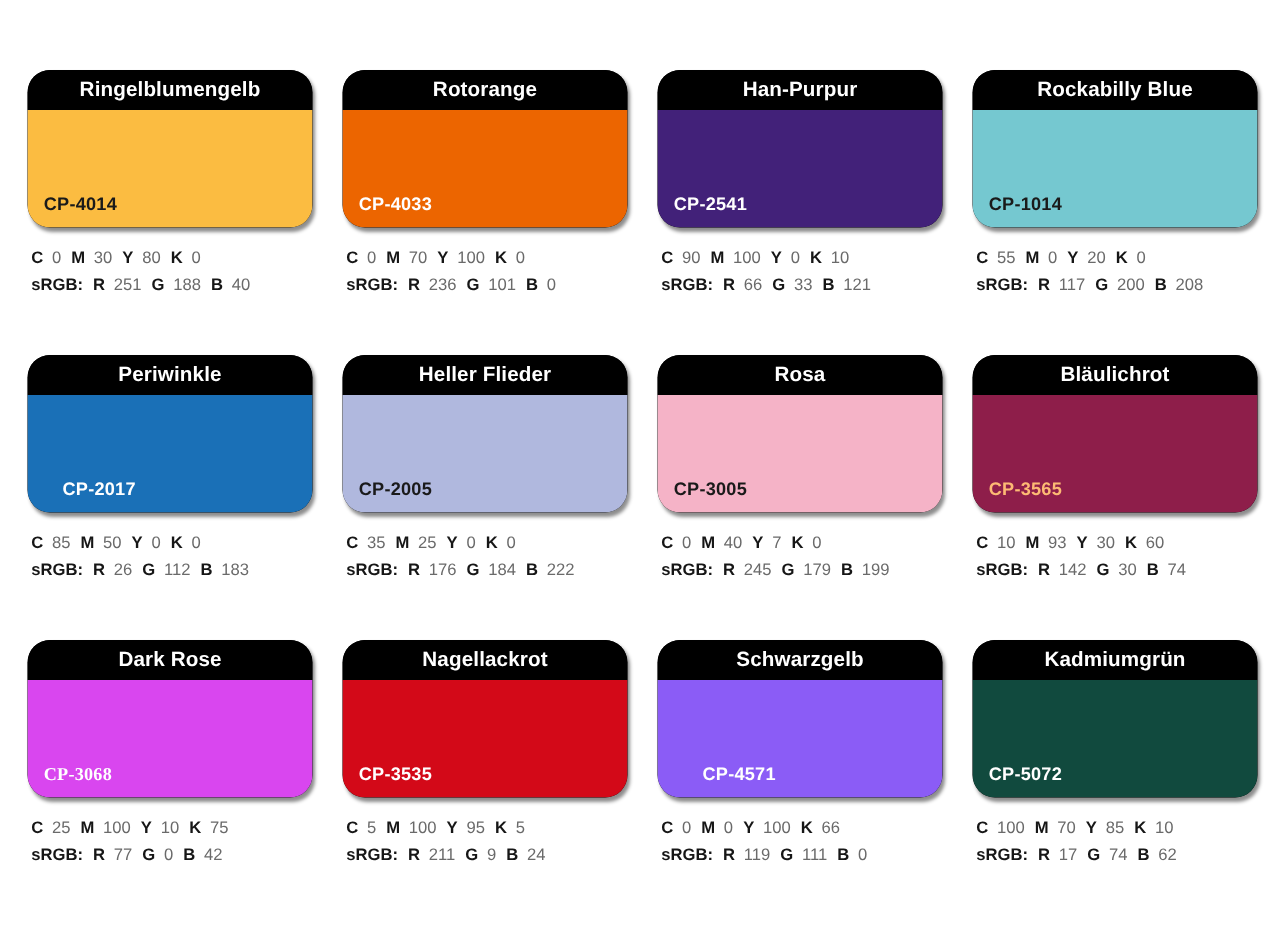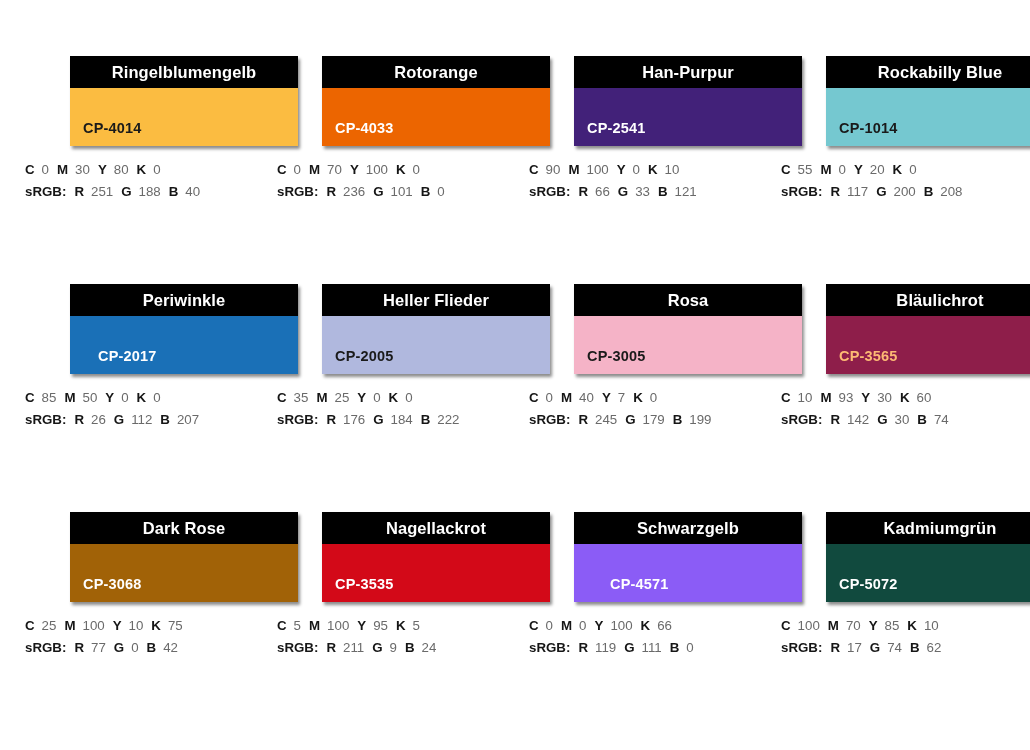--- a/index.html
+++ b/index.html
@@ -29,27 +29,26 @@
     align-content: start;
   }
 
   .swatch-card {
     width: 228px;
     position: relative;
   }
 
   .card-body {
     width: 228px;
-    height: 90px;
-    border-radius: 0;
+    height: 126px;
+    border-radius: 18px;
     overflow: hidden;
     position: relative;
     box-shadow: 2px 3px 3px rgba(0,0,0,0.45);
     background: #000000;
-    margin-left: 48px;
   }
 
   .card-header {
     height: 32px;
     background: #000000;
     display: flex;
     align-items: center;
     justify-content: center;
     position: relative;
     z-index: 2;
@@ -175,21 +174,21 @@
       <div class="card-body">
         <div class="card-header">
           <span class="card-title">Periwinkle</span>
         </div>
         <div class="card-swatch" style="background: rgb(26, 112, 183); padding-left: 28px;">
           <span class="card-code" style="color: rgb(255, 255, 255);">CP-2017</span>
         </div>
       </div>
       <div class="card-specs">
         <div class="spec-line"><span class="k">C</span><span class="sp"></span><span class="v">85</span><span class="sp-wide"></span><span class="k">M</span><span class="sp"></span><span class="v">50</span><span class="sp-wide"></span><span class="k">Y</span><span class="sp"></span><span class="v">0</span><span class="sp-wide"></span><span class="k">K</span><span class="sp"></span><span class="v">0</span></div>
-        <div class="spec-line"><span class="k">sRGB:</span><span class="sp-wide"></span><span class="k">R</span><span class="sp"></span><span class="v">26</span><span class="sp-wide"></span><span class="k">G</span><span class="sp"></span><span class="v">112</span><span class="sp-wide"></span><span class="k">B</span><span class="sp"></span><span class="v">207</span></div>
+        <div class="spec-line"><span class="k">sRGB:</span><span class="sp-wide"></span><span class="k">R</span><span class="sp"></span><span class="v">26</span><span class="sp-wide"></span><span class="k">G</span><span class="sp"></span><span class="v">112</span><span class="sp-wide"></span><span class="k">B</span><span class="sp"></span><span class="v">183</span></div>
       </div>
     </div>
     <div class="swatch-card">
       <div class="card-body">
         <div class="card-header">
           <span class="card-title">Heller Flieder</span>
         </div>
         <div class="card-swatch" style="background: rgb(176, 184, 222);">
           <span class="card-code" style="color: rgb(26, 26, 26);">CP-2005</span>
         </div>
@@ -225,21 +224,21 @@
       <div class="card-specs">
         <div class="spec-line"><span class="k">C</span><span class="sp"></span><span class="v">10</span><span class="sp-wide"></span><span class="k">M</span><span class="sp"></span><span class="v">93</span><span class="sp-wide"></span><span class="k">Y</span><span class="sp"></span><span class="v">30</span><span class="sp-wide"></span><span class="k">K</span><span class="sp"></span><span class="v">60</span></div>
         <div class="spec-line"><span class="k">sRGB:</span><span class="sp-wide"></span><span class="k">R</span><span class="sp"></span><span class="v">142</span><span class="sp-wide"></span><span class="k">G</span><span class="sp"></span><span class="v">30</span><span class="sp-wide"></span><span class="k">B</span><span class="sp"></span><span class="v">74</span></div>
       </div>
     </div>
     <div class="swatch-card">
       <div class="card-body">
         <div class="card-header">
           <span class="card-title">Dark Rose</span>
         </div>
-        <div class="card-swatch" style="background: #a16207;">
+        <div class="card-swatch" style="background: #d946ef; font-family: Liberation Serif, serif;">
           <span class="card-code" style="color: rgb(255, 255, 255);">CP-3068</span>
         </div>
       </div>
       <div class="card-specs">
         <div class="spec-line"><span class="k">C</span><span class="sp"></span><span class="v">25</span><span class="sp-wide"></span><span class="k">M</span><span class="sp"></span><span class="v">100</span><span class="sp-wide"></span><span class="k">Y</span><span class="sp"></span><span class="v">10</span><span class="sp-wide"></span><span class="k">K</span><span class="sp"></span><span class="v">75</span></div>
         <div class="spec-line"><span class="k">sRGB:</span><span class="sp-wide"></span><span class="k">R</span><span class="sp"></span><span class="v">77</span><span class="sp-wide"></span><span class="k">G</span><span class="sp"></span><span class="v">0</span><span class="sp-wide"></span><span class="k">B</span><span class="sp"></span><span class="v">42</span></div>
       </div>
     </div>
     <div class="swatch-card">
       <div class="card-body">

